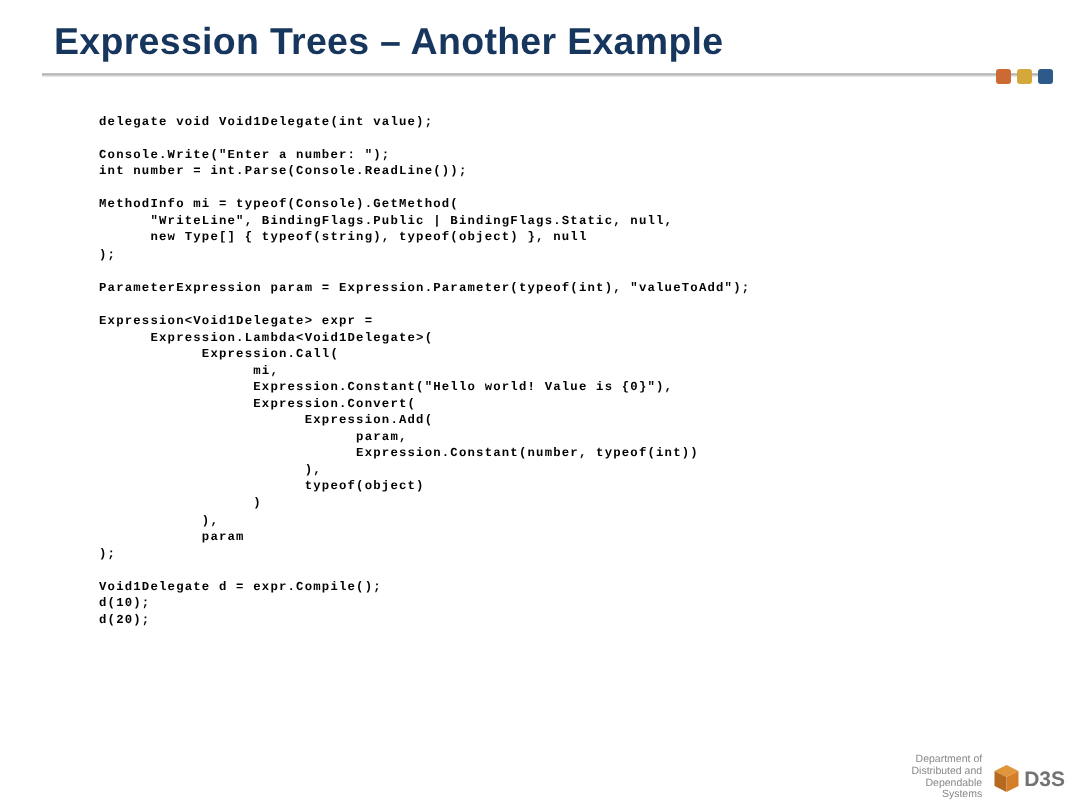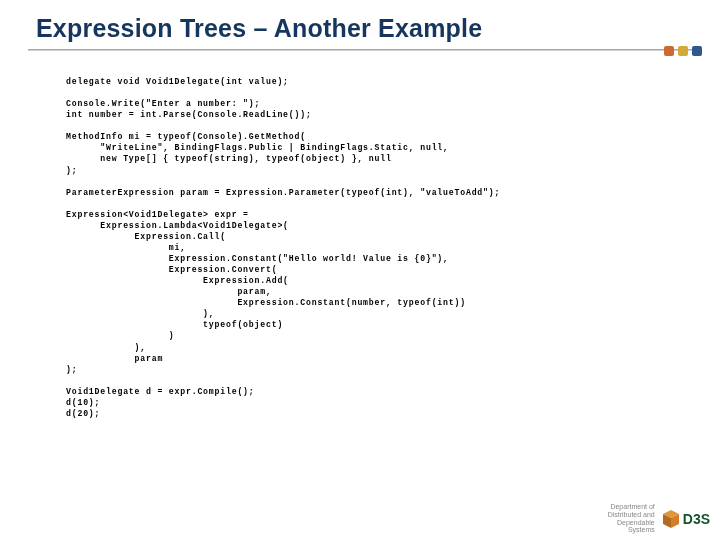--- a/index.html
+++ b/index.html
@@ -53,21 +53,21 @@
     font-size: 7px; color: #888; text-align: right; line-height: 1.1;
   }
   .d3s-logo {
     display: flex; align-items: center;
   }
   .d3s-cube {
     width: 20px; height: 20px; position: relative;
   }
   .d3s-cube svg { width: 20px; height: 20px; }
   .d3s-label {
-    font-size: 14px; font-weight: 700; color: #14532d; margin-left: 2px;
+    font-size: 14px; font-weight: 700; color: #737373; margin-left: 2px;
     font-family: Arial, sans-serif;
   }
 </style>
 </head>
 <body>
 
 <div class="slide">
 
   <div class="title-wrap">
     <h1 class="title">Expression Trees – Another Example</h1>

